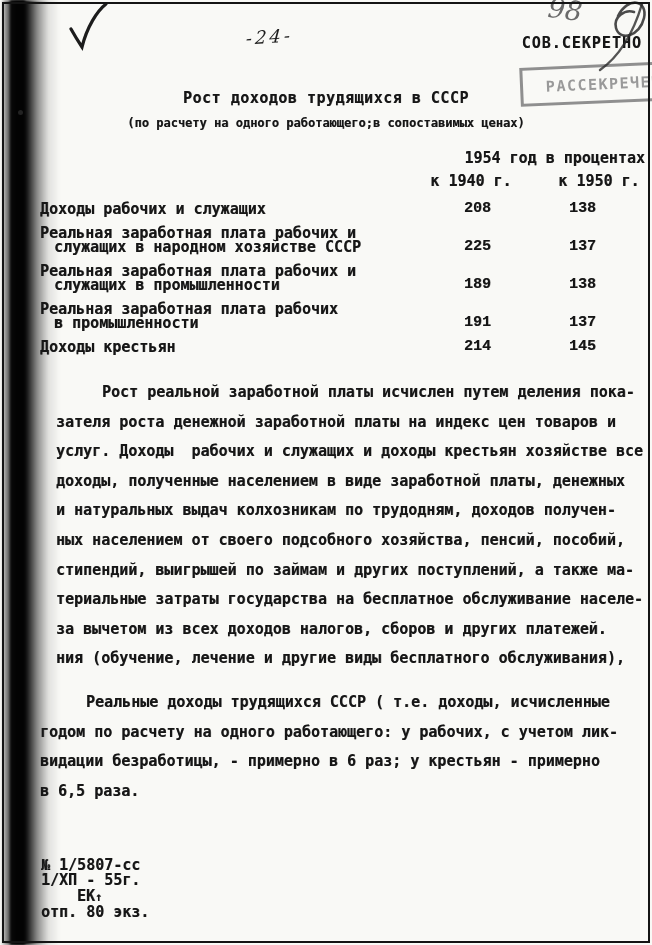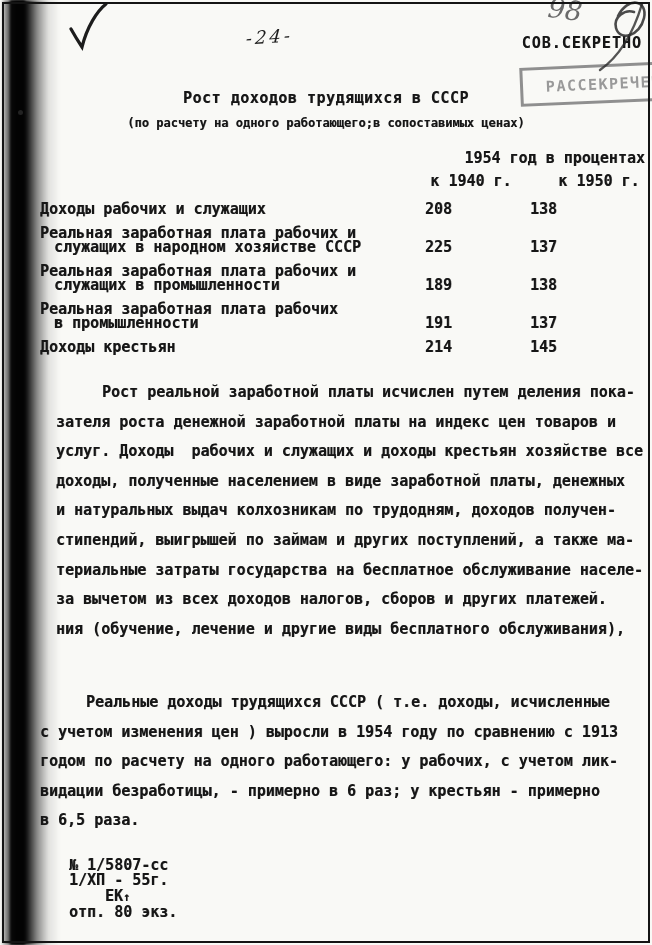--- a/index.html
+++ b/index.html
@@ -80,29 +80,29 @@
 
   .thead{position:absolute;top:149px;left:40px;right:7px;z-index:9;}
   .thead .h1{text-align:right;font-size:15px;padding-left:28px;}
   .h2row{display:flex;margin-left:385px;margin-top:5px;gap:36px;}
   .h2row span{width:105px;text-align:center;font-size:15px;white-space:pre;}
 
   .ttable{position:absolute;top:202px;left:40px;right:7px;z-index:9;}
   .trow{display:flex;align-items:flex-end;margin-bottom:9px;}
   .tlabel{width:385px;font-size:15px;line-height:14.5px;}
   .tlabel .l2{padding-left:14px;}
-  .tval{width:105px;text-align:left;font-size:15px;line-height:14.5px;}
+  .tval{width:105px;text-align:center;font-size:15px;line-height:14.5px;font-family:Liberation Mono, monospace;}
 
   .para{position:absolute;left:40px;right:6px;z-index:9;}
   .para-1{top:378px;padding-left:16px;}
   .para-2{top:688px;}
   .line{font-size:15px;line-height:29.6px;white-space:pre;}
   .indent{text-indent:46px;}
 
-  .footer{position:absolute;left:41px;top:858px;z-index:9;padding-left:28px;}
+  .footer{position:absolute;left:41px;top:858px;z-index:9;}
   .footer .fline{font-size:15px;line-height:15.4px;white-space:pre;}
   .footer .initials-line{margin-left:36px;}
   .footer .mark{font-size:12px;}
 </style>
 </head>
 <body>
 
 <div class="page">
   <div class="frame"></div>
   <div class="scan-band"></div>
@@ -180,29 +180,29 @@
       <div class="tval tw">145</div>
     </div>
   </div>
 
   <div class="para para-1">
     <div class="line indent tw">Рост реальной заработной платы исчислен путем деления пока-</div>
     <div class="line tw">зателя роста денежной заработной платы на индекс цен товаров и</div>
     <div class="line tw">услуг. Доходы  рабочих и служащих и доходы крестьян хозяйстве все</div>
     <div class="line tw">доходы, полученные населением в виде заработной платы, денежных</div>
     <div class="line tw">и натуральных выдач колхозникам по трудодням, доходов получен-</div>
+    <div class="line tw">ных населением от своего подсобного хозяйства, пенсий, пособий,</div>
     <div class="line tw">стипендий, выигрышей по займам и других поступлений, а также ма-</div>
     <div class="line tw">териальные затраты государства на бесплатное обслуживание населе-</div>
     <div class="line tw">за вычетом из всех доходов налогов, сборов и других платежей.</div>
     <div class="line tw">ния (обучение, лечение и другие виды бесплатного обслуживания),</div>
   </div>
 
   <div class="para para-2">
     <div class="line indent tw">Реальные доходы трудящихся СССР ( т.е. доходы, исчисленные</div>
-    <div class="line tw">с учетом изменения цен ) выросли в 1954 году по сравнению с 1913</div>
     <div class="line tw">годом по расчету на одного работающего: у рабочих, с учетом лик-</div>
     <div class="line tw">видации безработицы, - примерно в 6 раз; у крестьян - примерно</div>
     <div class="line tw">в 6,5 раза.</div>
   </div>
 
   <div class="footer">
     <div class="fline tw">№ 1/5807-сс</div>
     <div class="fline tw">1/ХП - 55г.</div>
     <div class="fline initials-line tw"><span>ЕК</span><span class="mark">↑</span></div>
     <div class="fline tw">отп. 80 экз.</div>

